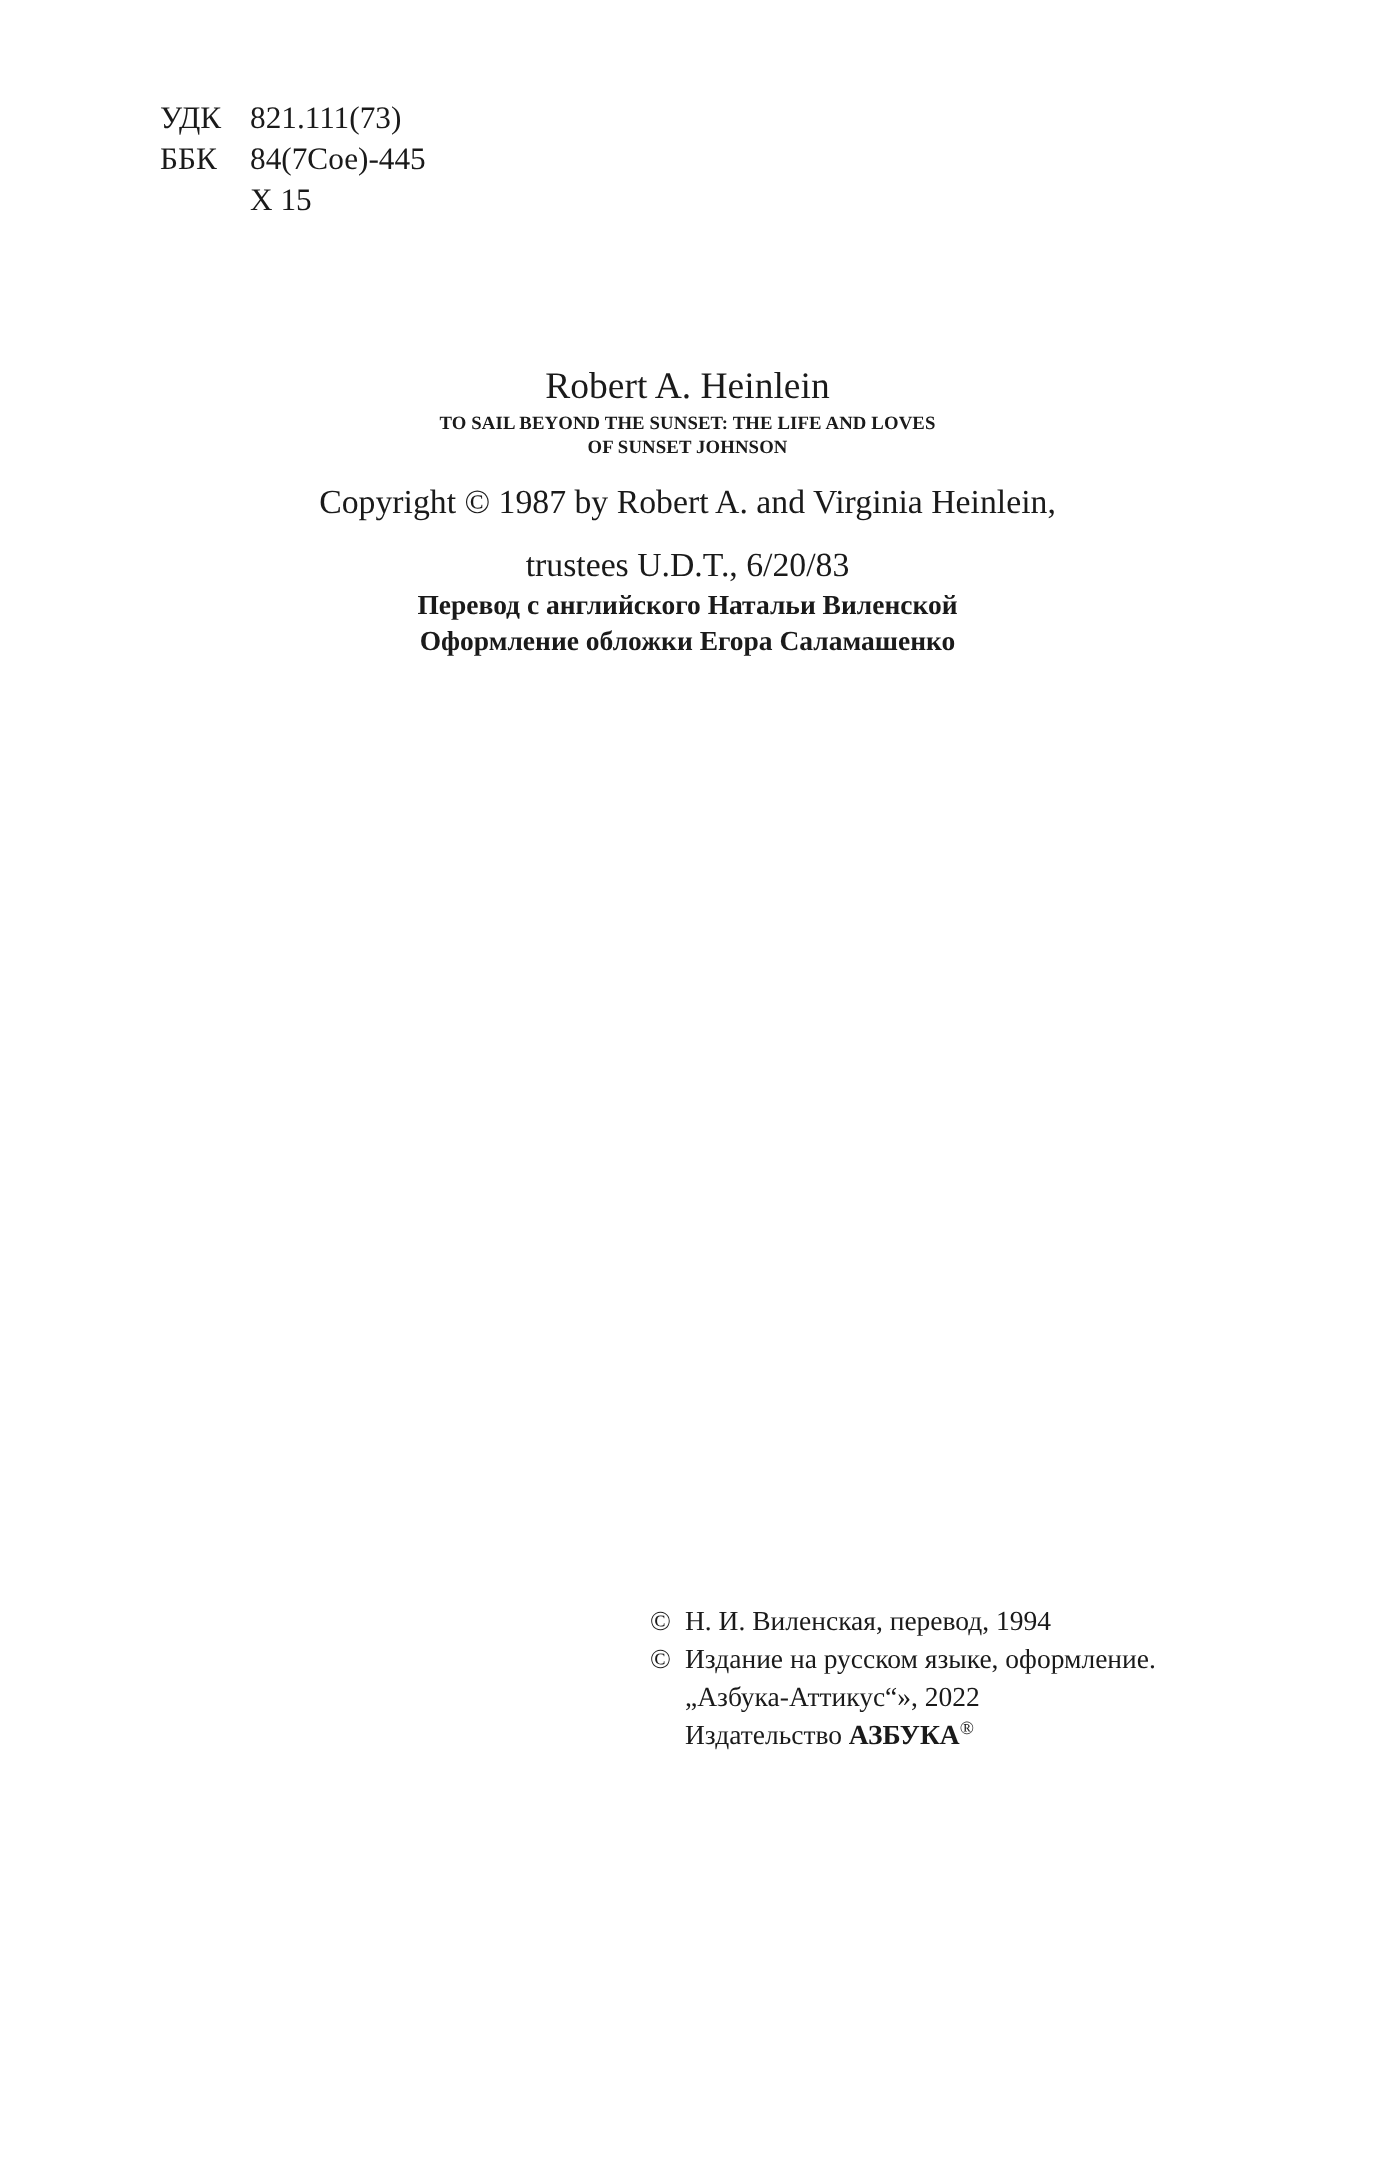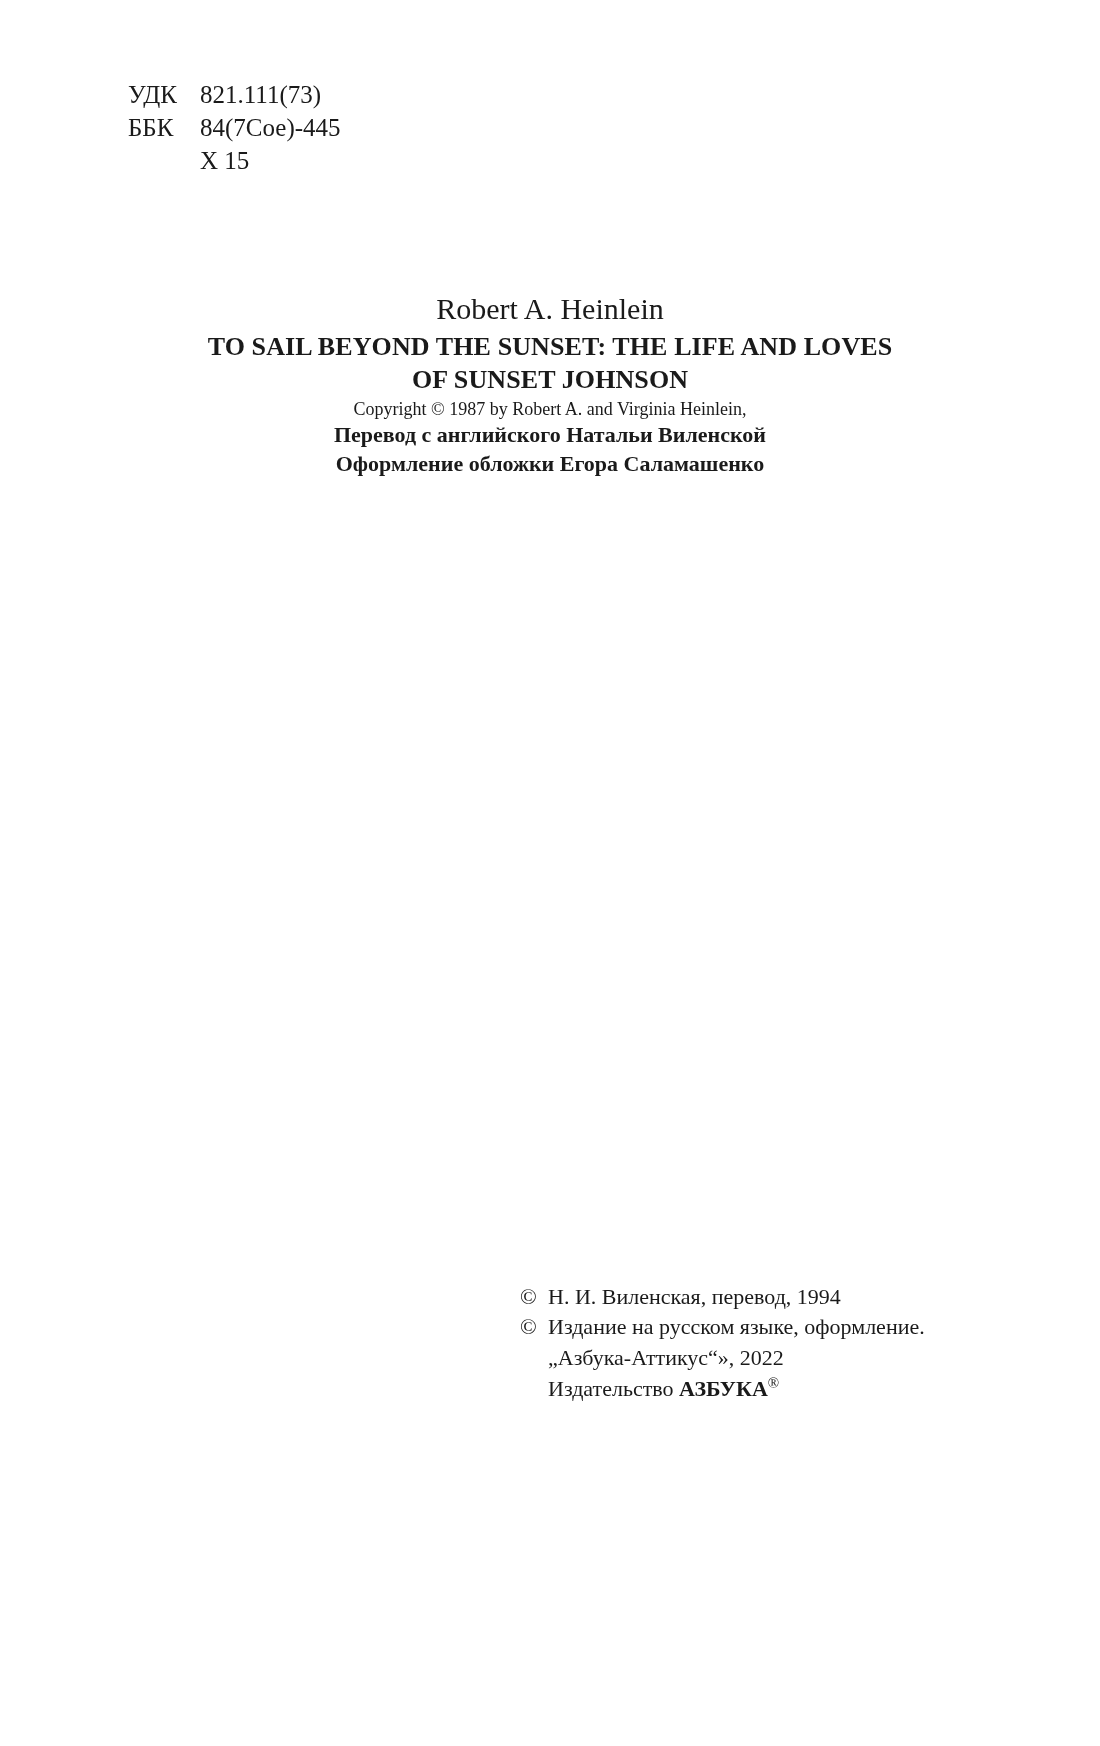--- a/index.html
+++ b/index.html
@@ -48,29 +48,29 @@
     right: 0;
     top: 290px;
     text-align: center;
   }
   .credits .author {
     font-size: 30px;
     line-height: 1.25;
     margin-bottom: 2px;
   }
   .credits .orig-title {
-    font-size: 26px;
+    font-size: 15px;
     font-weight: bold;
     line-height: 1.28;
     letter-spacing: 0.1px;
   }
   .credits .copyline {
-    font-size: 18px;
+    font-size: 27px;
     line-height: 1.3;
-    margin-top: 2px;
+    margin-top: 16px;
   }
   .credits .rights {
     font-size: 22px;
     line-height: 1.3;
   }
   .credits .ru-line {
     font-size: 22px;
     font-weight: bold;
     line-height: 1.3;
   }
@@ -125,20 +125,21 @@
       <span class="lbl">ББК</span><span class="val">84(7Сое)-445</span>
     </span>
     <span class="row code">Х 15</span>
   </div>
 
   <div class="credits">
     <div class="author">Robert A. Heinlein</div>
     <div class="orig-title">TO SAIL BEYOND THE SUNSET: THE LIFE AND LOVES</div>
     <div class="orig-title">OF SUNSET JOHNSON</div>
     <div class="copyline">Copyright © 1987 by Robert A. and Virginia Heinlein,</div>
+    <div class="copyline">trustees U.D.T., 6/20/83</div>
     <div class="ru-line">Перевод с английского Натальи Виленской</div>
     <div class="ru-line">Оформление обложки Егора Саламашенко</div>
   </div>
 
   <div class="bottom">
     <div class="bottom-right">
       <span class="ln hang"><span class="sym">©</span><span>Н. И. Виленская, перевод, 1994</span></span>
       <span class="ln hang"><span class="sym">©</span><span>Издание на русском языке, оформление.</span></span>
       <span class="ln hang">„Азбука-Аттикус“», 2022</span>
       <span class="ln hang"><span>Издательство </span><span class="pub-name">АЗБУКА</span><span class="reg">®</span></span>

